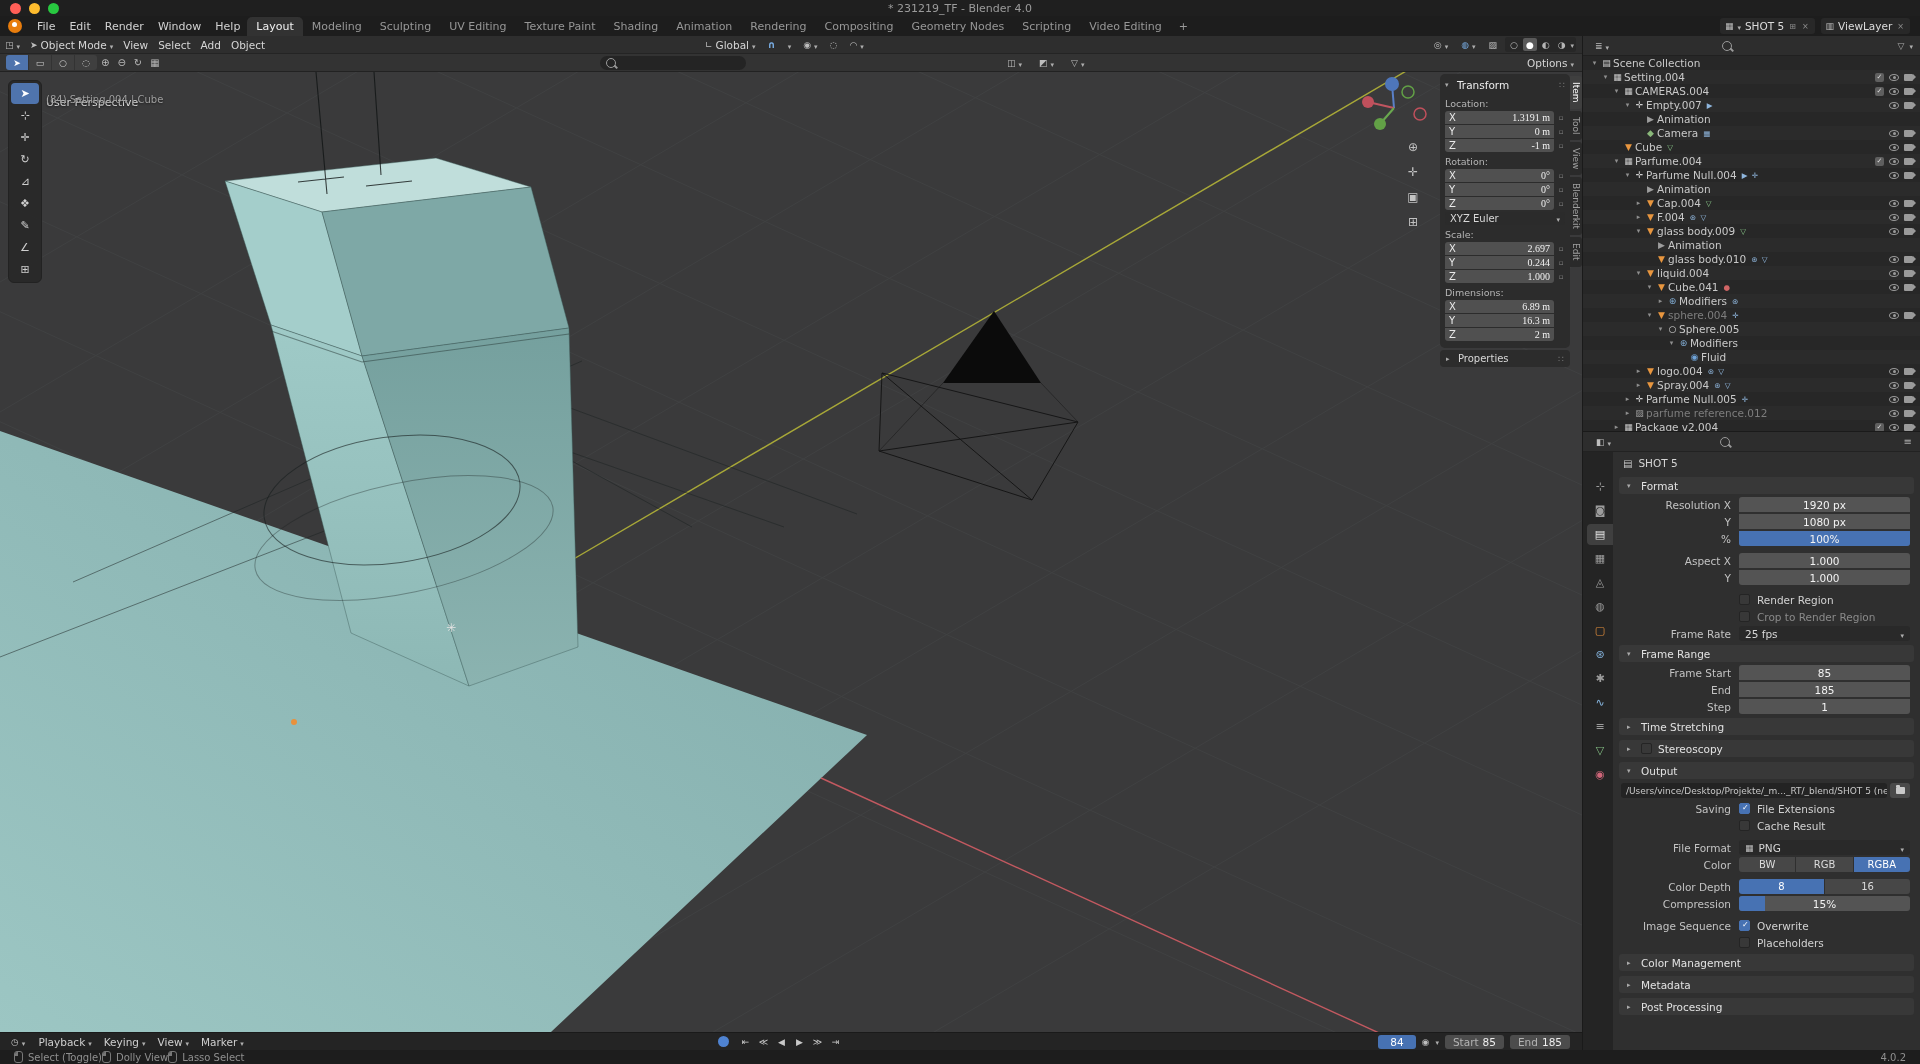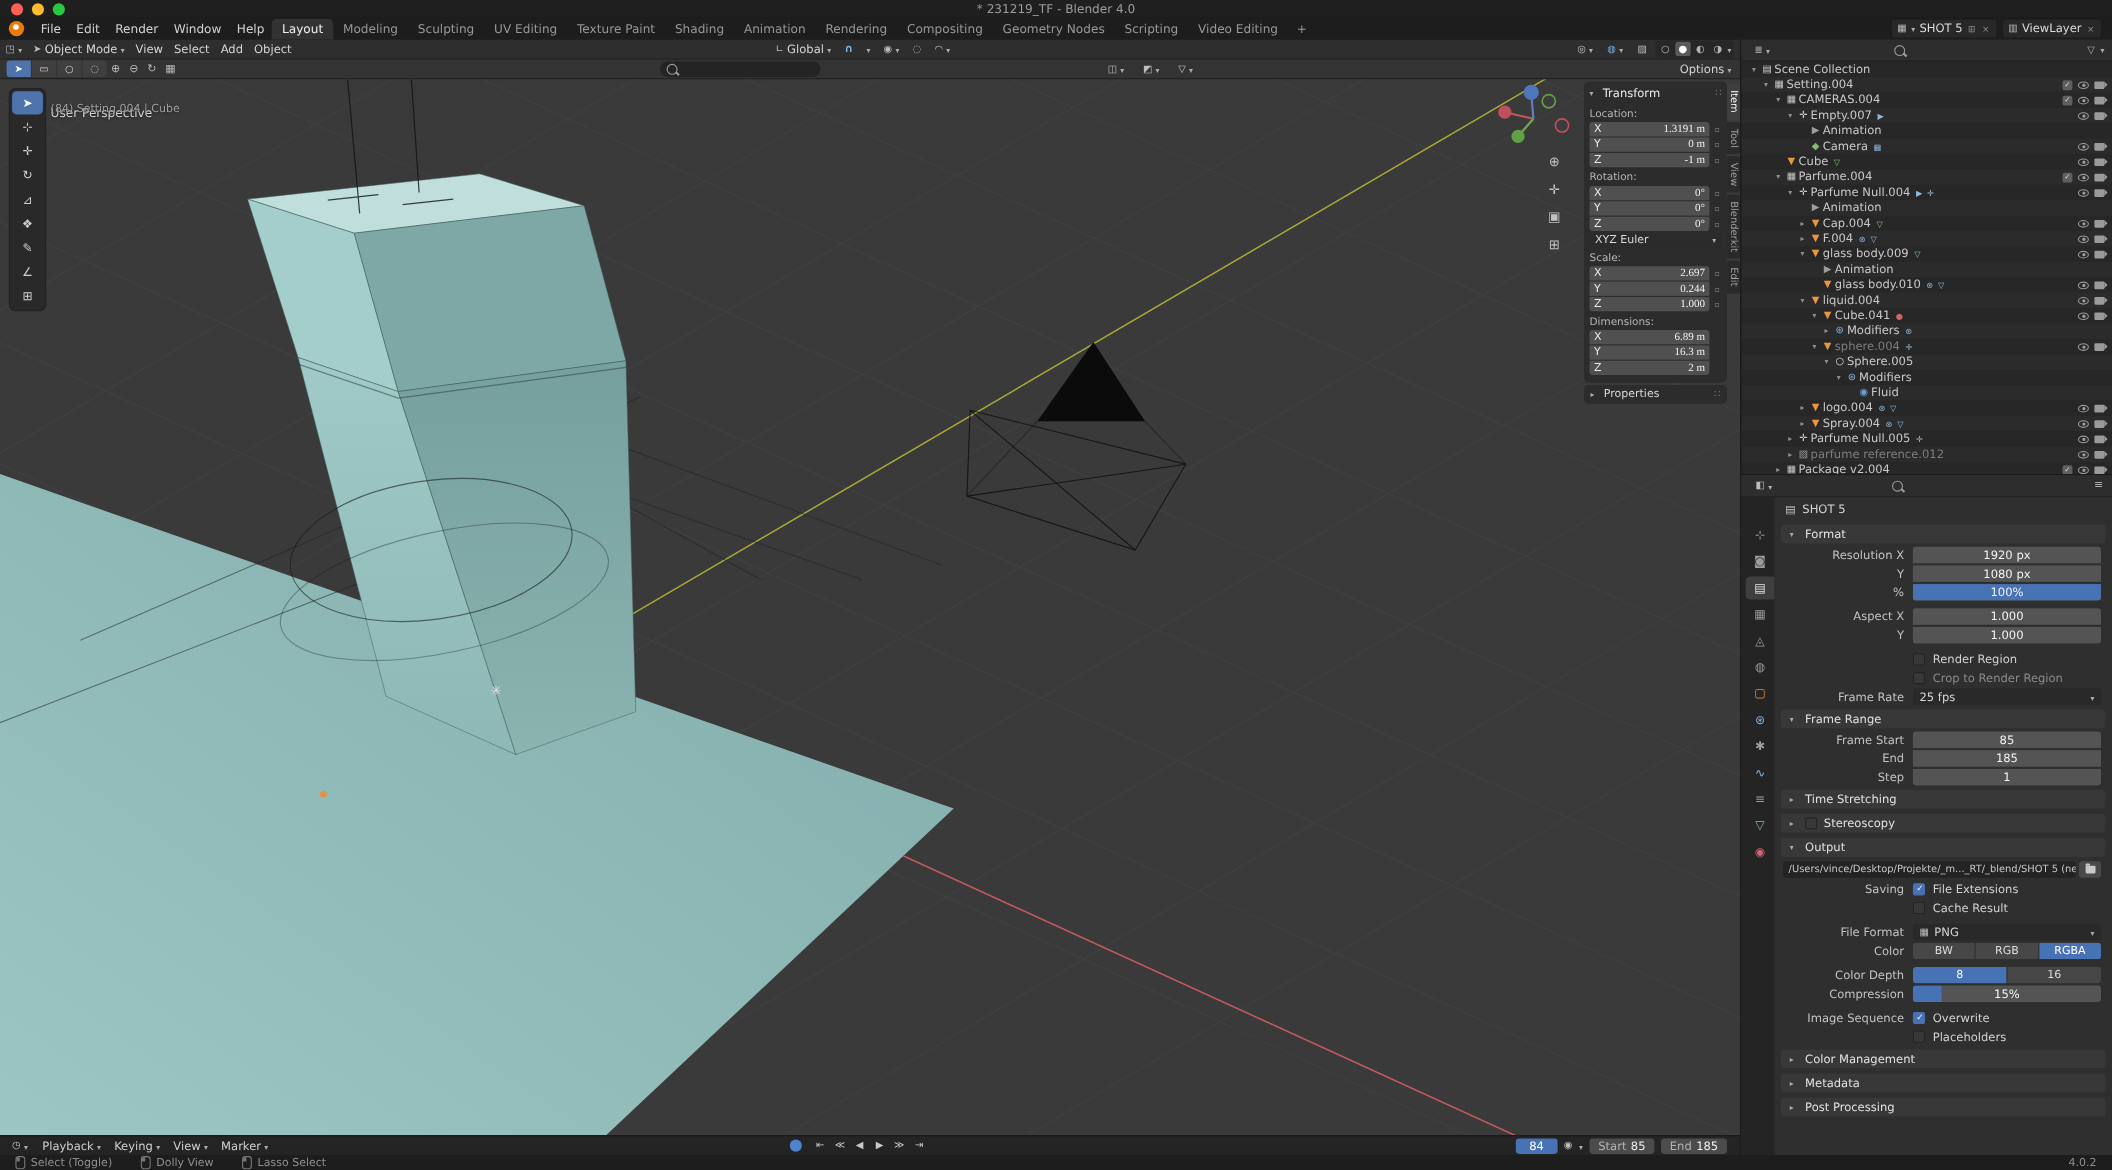--- a/index.html
+++ b/index.html
@@ -1139,21 +1139,21 @@
               <span class="pexp">▸</span>
               <span>Post Processing</span>
             </div>
         </div>
       </div>
     </div>
   </div>
 </div>
 
 <div class="statusbar">
-  <div style="display:flex;gap:26px">
+  <div style="display:flex;">
 
   <span class="hint">
         <span class="imouse"></span>
         <span>Select (Toggle)</span>
       </span>
       <span class="hint">
         <span class="imouse"></span>
         <span>Dolly View</span>
       </span>
       <span class="hint">

